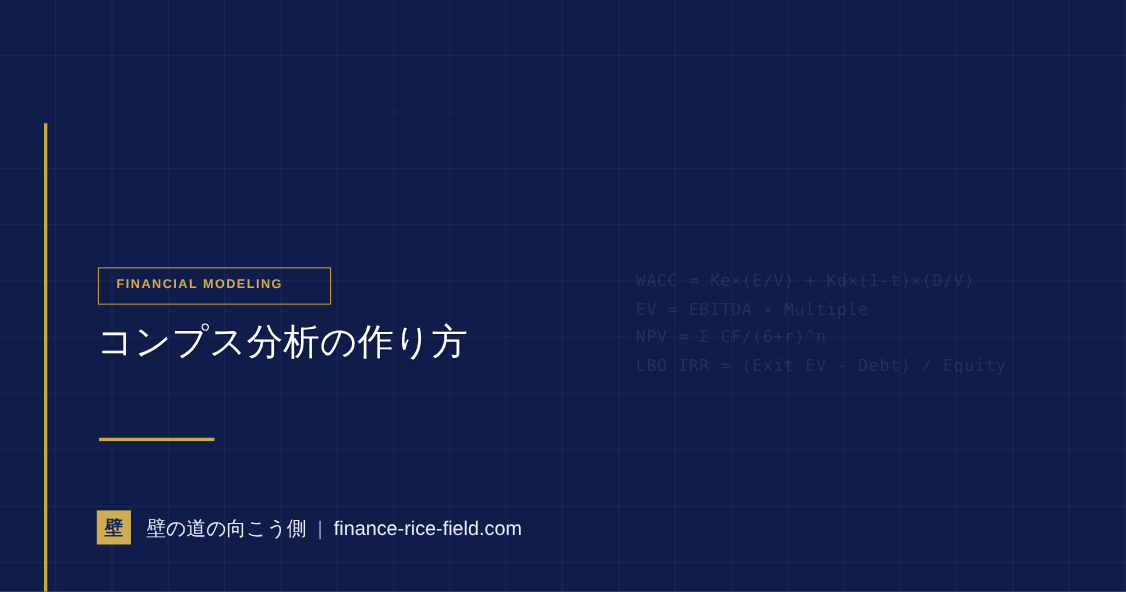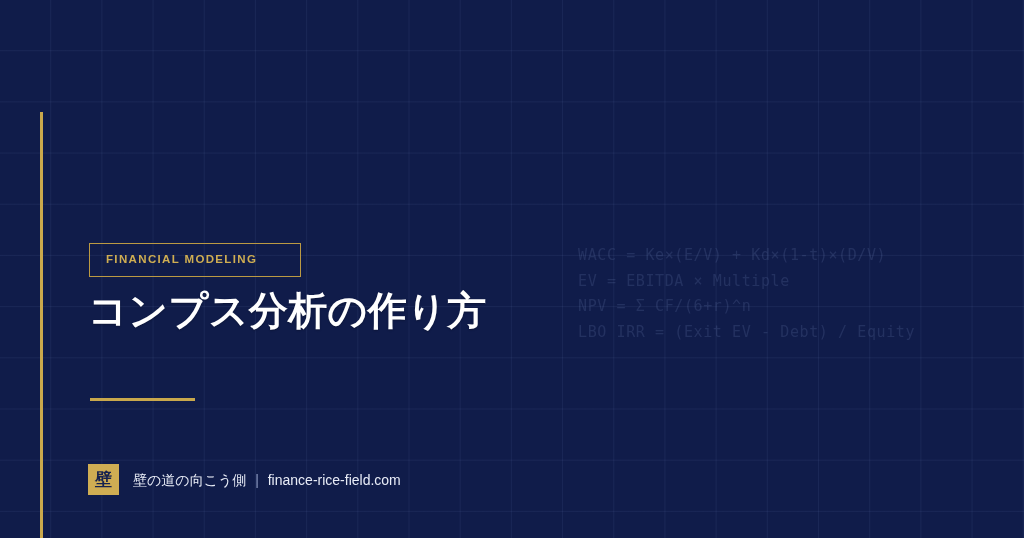--- a/index.html
+++ b/index.html
@@ -83,22 +83,22 @@
 
   
   #headline {
     position: absolute;
     left: 88px;
     top: 283px;
   }
   #headline .headline-line {
     display: block;
     color: #ffffff;
-    font-size: 39px;
-    font-weight: bold;
+    font-size: 33px;
+    font-weight: normal;
     line-height: 55px;
     letter-spacing: 0.3px;
     white-space: nowrap;
     text-shadow: 0 1px 2px rgba(0,0,0,0.25);
   }
 
   
   #divider {
     position: absolute;
     left: 90px;
@@ -127,21 +127,21 @@
   }
   #brand-badge .badge-glyph {
     color: #16224f;
     font-size: 17px;
     font-weight: bold;
     line-height: 1;
   }
   #footer-text {
     margin-left: 14px;
     color: #e8ecf7;
-    font-size: 14px;
+    font-size: 18px;
     line-height: 1;
     white-space: nowrap;
   }
   #footer-text .sep { color: #8e9ac2; margin: 0 5px; }
 </style>
 </head>
 <body>
 
 <div id="slide">
 

